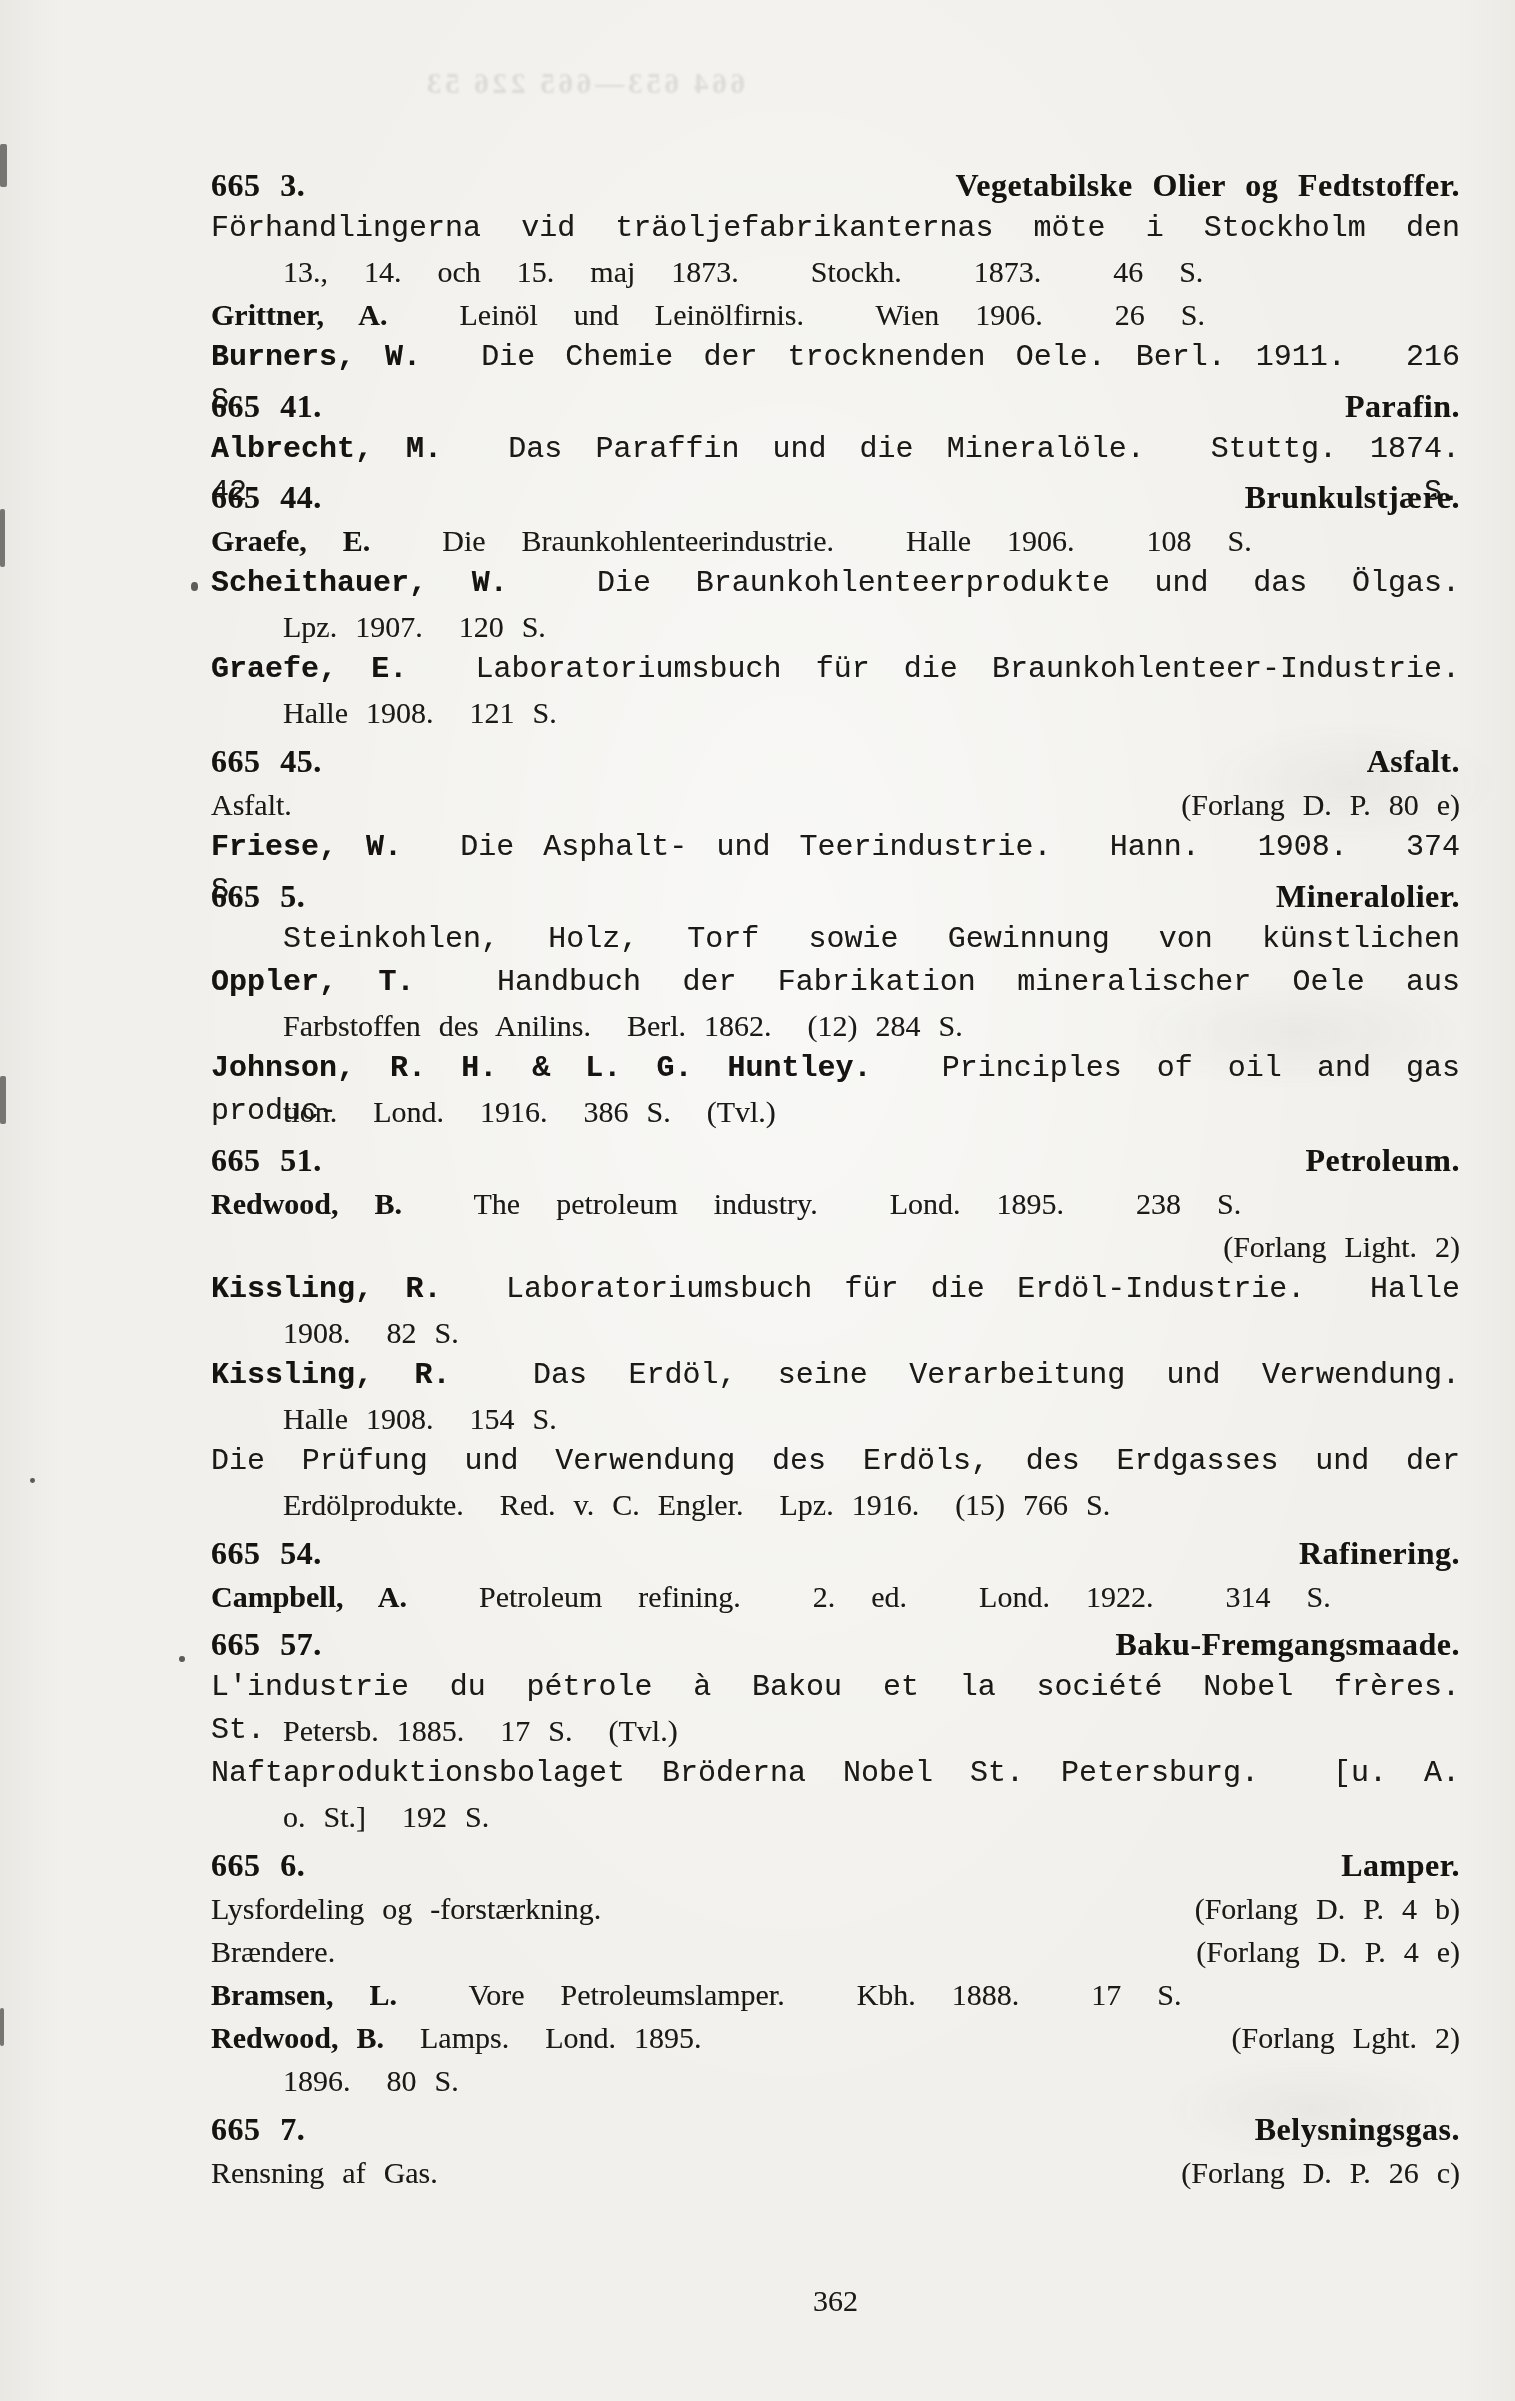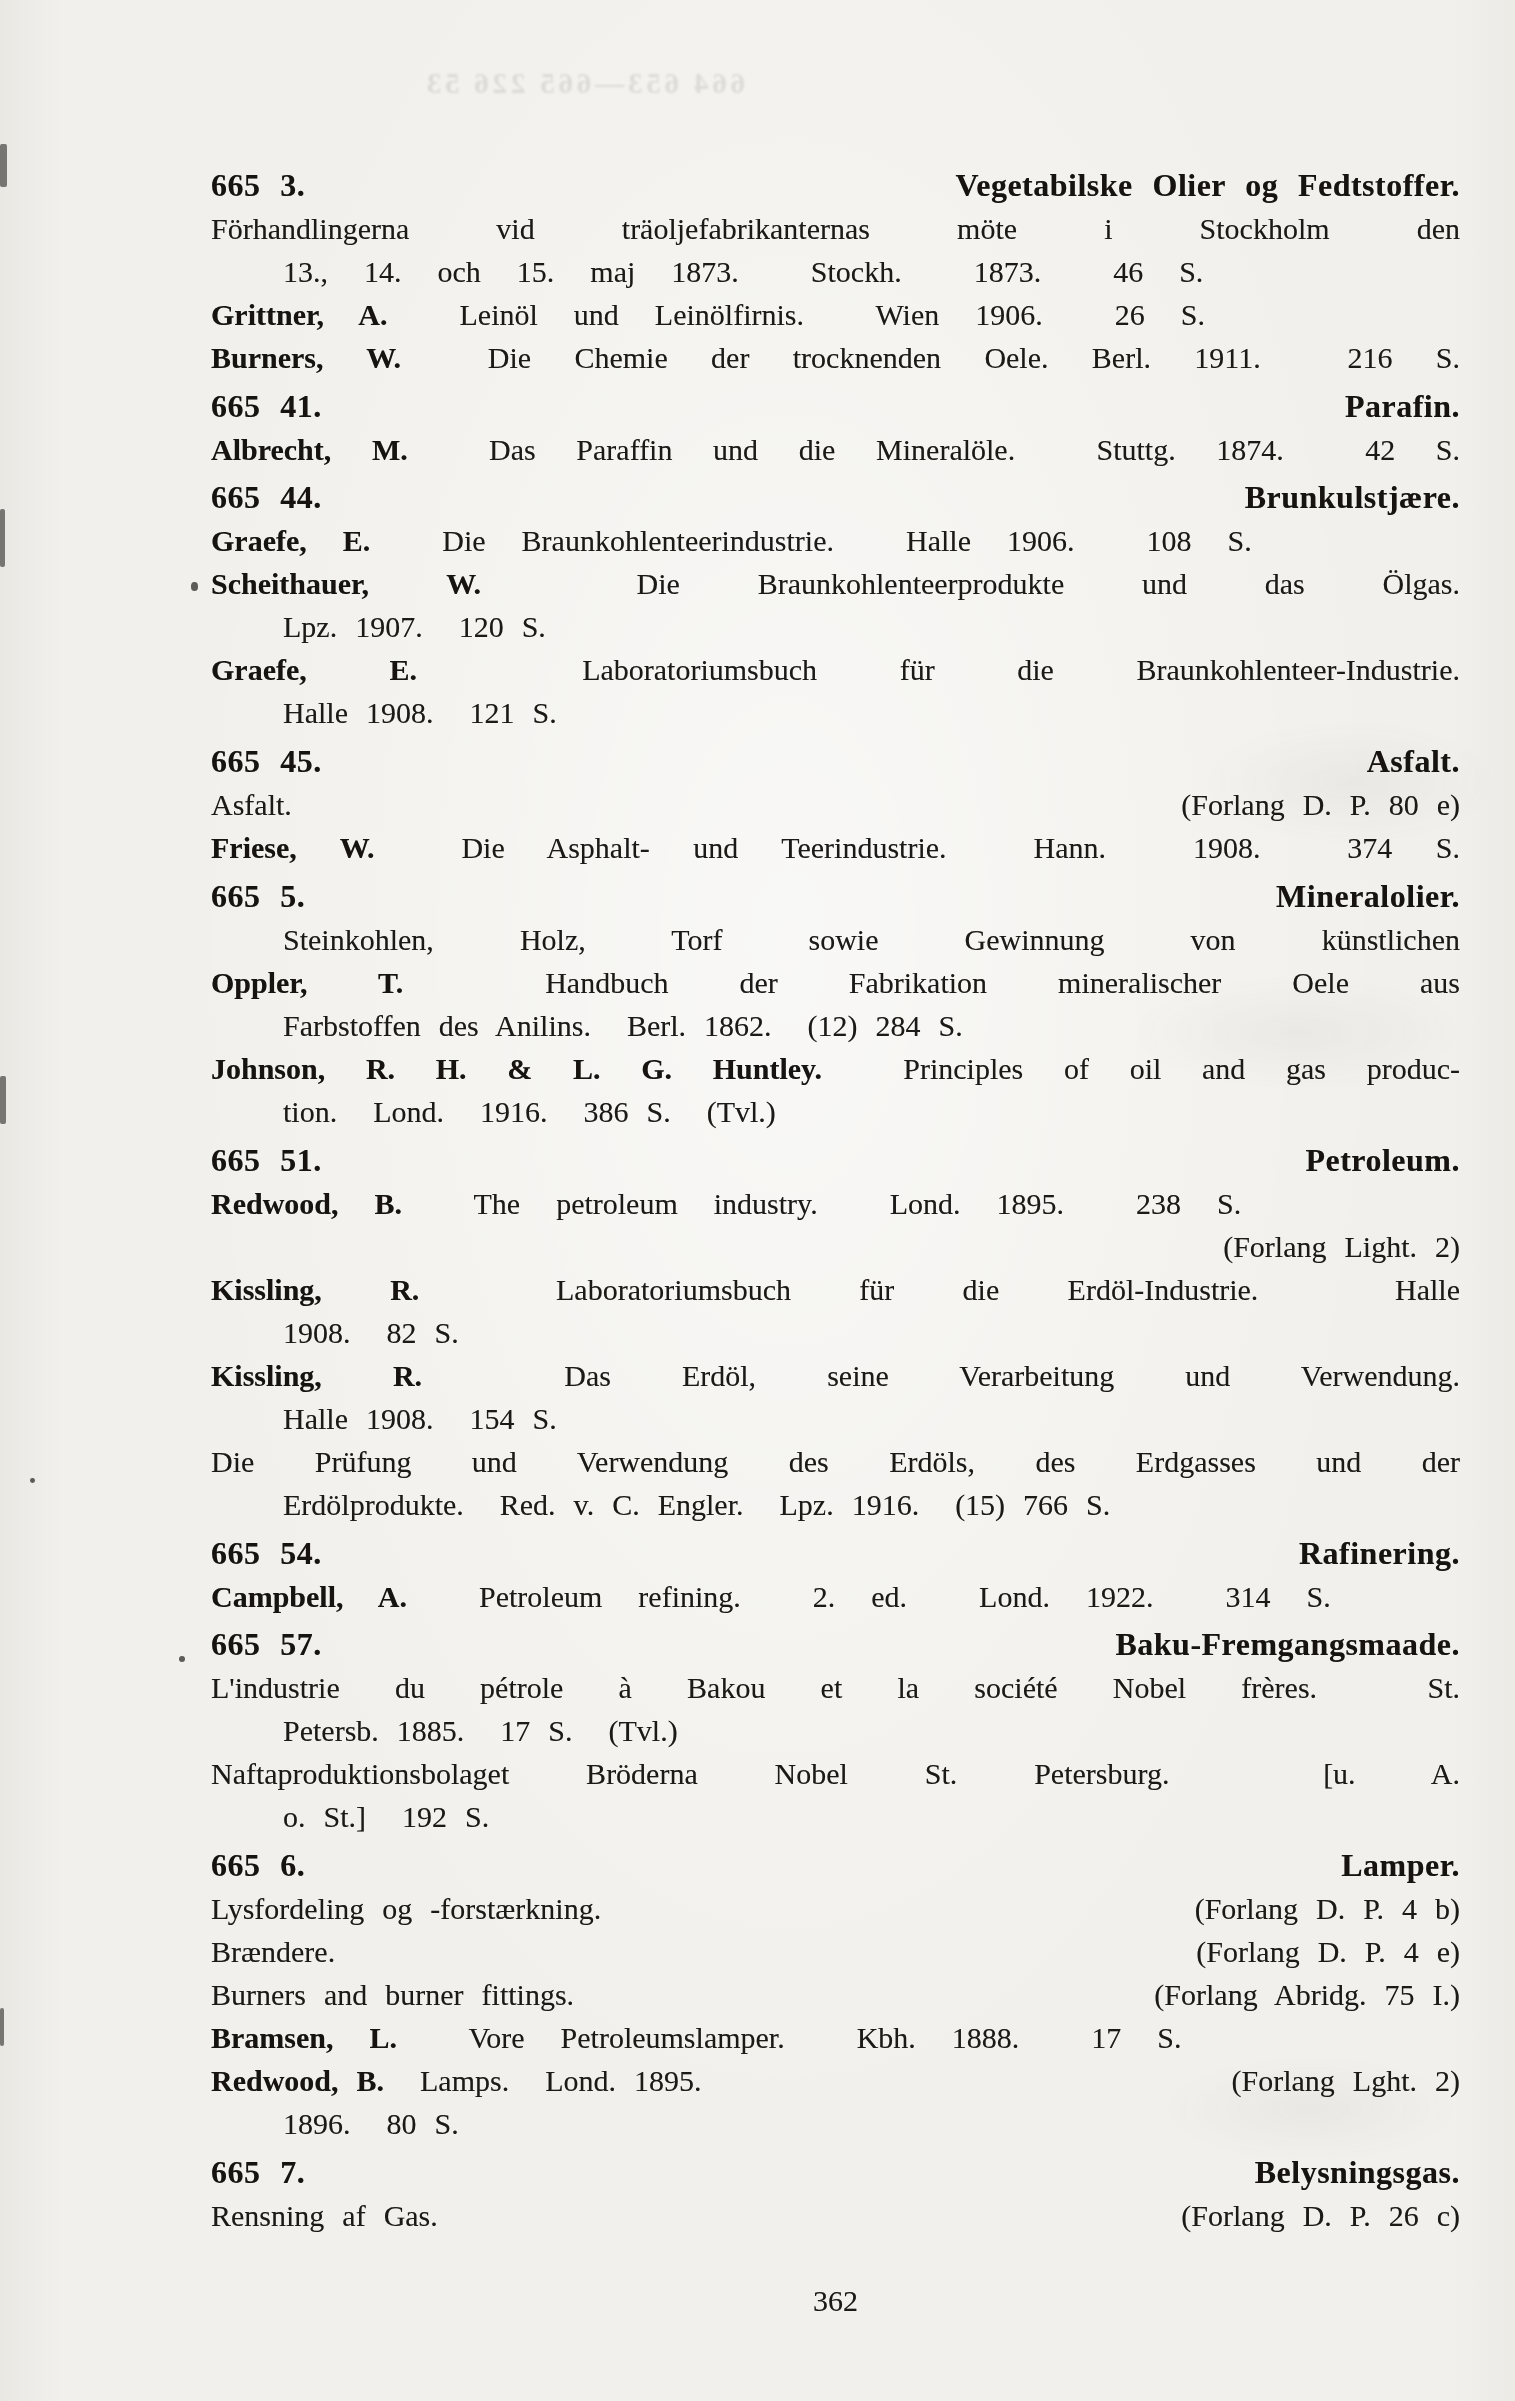--- a/index.html
+++ b/index.html
@@ -45,21 +45,21 @@
     font-size: 30px; color: #1c1a17;
     text-shadow: 0 0 0.5px rgba(20,18,15,0.35);
   }
   .line {
     height: 43px; line-height: 43px;
     word-spacing: 0.35em;
     white-space: pre-wrap;
   }
   .line .left, .line .left span, .line .left b { white-space: pre-wrap; }
   .line.indent { padding-left: 72px; }
-  .line.fill { text-align: justify; text-align-last: justify; }
+  .line.fill { text-align: justify; text-align-last: justify; font-family: Liberation Mono, monospace; }
   .line.ws2 { word-spacing: 0.95em; }
   .line.split {
     display: flex; justify-content: space-between;
     text-align-last: auto;
   }
   .line b, .line .num, .line .title { font-weight: bold; color: #161311; }
   .line.header {
     display: flex; justify-content: space-between;
     margin-top: 5.8px;
     font-weight: bold; font-size: 32px;
@@ -127,21 +127,20 @@
       <div class="line header"><span class="num">665 54.</span><span class="title">Rafinering.</span></div>
       <div class="line ws2"><span class="left"><b>Campbell, A.</b><span>  Petroleum refining.  2. ed.  Lond. 1922.  314 S.</span></span></div>
       <div class="line header"><span class="num">665 57.</span><span class="title">Baku-Fremgangsmaade.</span></div>
       <div class="line fill"><span class="left"><span>L'industrie du pétrole à Bakou et la société Nobel frères.  St.</span></span></div>
       <div class="line indent"><span class="left"><span>Petersb. 1885.  17 S.  (Tvl.)</span></span></div>
       <div class="line fill"><span class="left"><span>Naftaproduktionsbolaget Bröderna Nobel St. Petersburg.  [u. A.</span></span></div>
       <div class="line indent"><span class="left"><span>o. St.]  192 S.</span></span></div>
       <div class="line header"><span class="num">665 6.</span><span class="title">Lamper.</span></div>
       <div class="line split"><span class="left"><span>Lysfordeling og -forstærkning.</span></span><span class="right">(Forlang D. P. 4 b)</span></div>
       <div class="line split"><span class="left"><span>Brændere.</span></span><span class="right">(Forlang D. P. 4 e)</span></div>
-      <div class="line split"><span class="left"><span>Burners and burner fittings.</span></span><span class="right">(Forlang Abridg. 75 I.)</span></div>
       <div class="line ws2"><span class="left"><b>Bramsen, L.</b><span>  Vore Petroleumslamper.  Kbh. 1888.  17 S.</span></span></div>
       <div class="line split"><span class="left"><b>Redwood, B.</b><span>  Lamps.  Lond. 1895.</span></span><span class="right">(Forlang Lght. 2)</span></div>
       <div class="line indent"><span class="left"><span>1896.  80 S.</span></span></div>
       <div class="line header"><span class="num">665 7.</span><span class="title">Belysningsgas.</span></div>
       <div class="line split"><span class="left"><span>Rensning af Gas.</span></span><span class="right">(Forlang D. P. 26 c)</span></div>
     </div>
 
   <div class="pagenum">362</div>
 </div>
 

